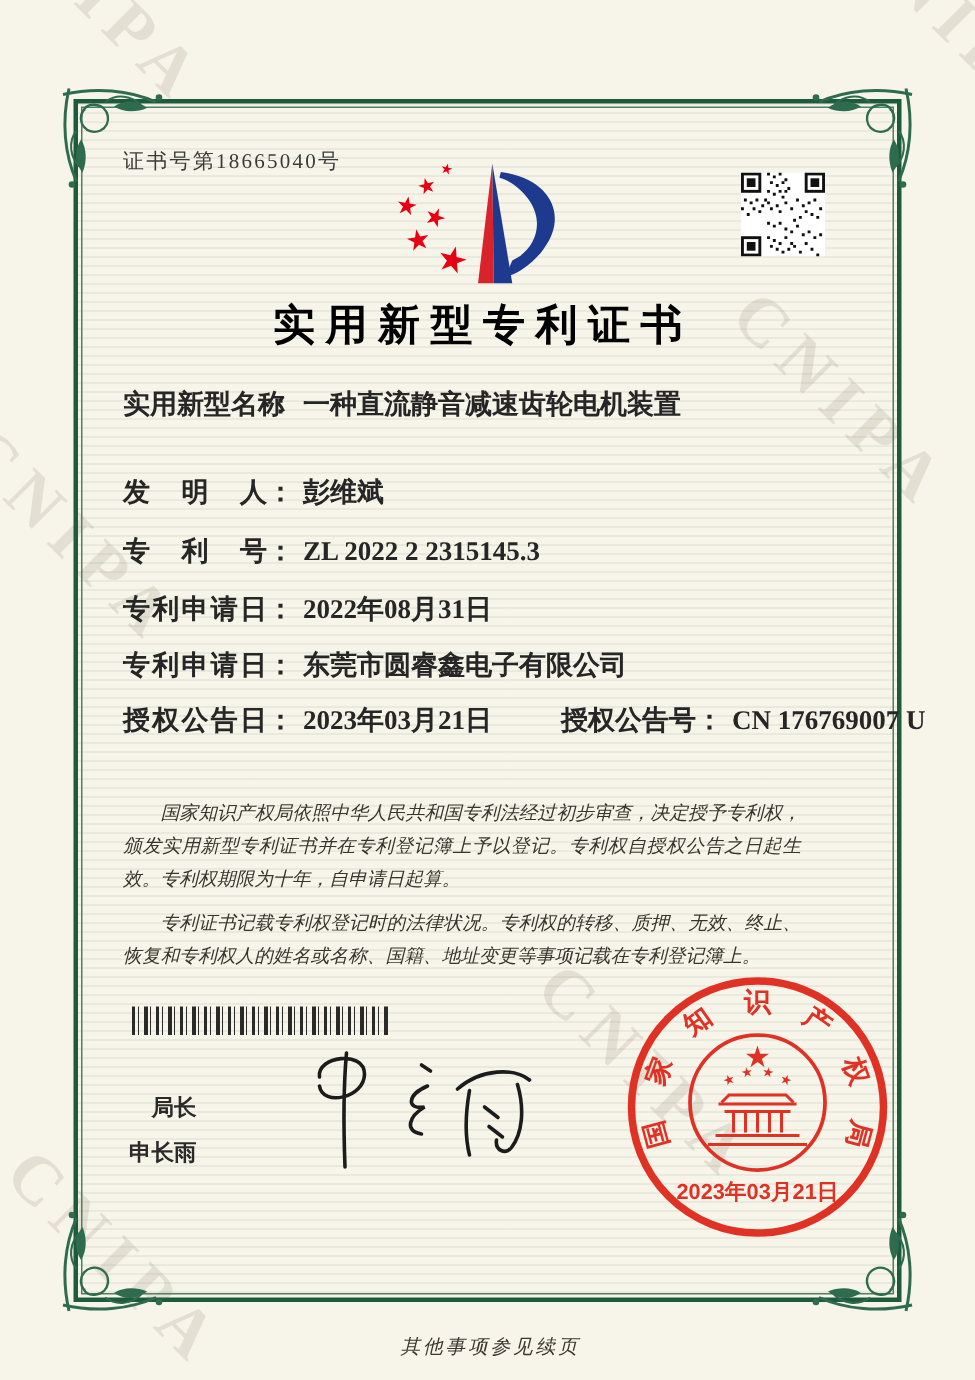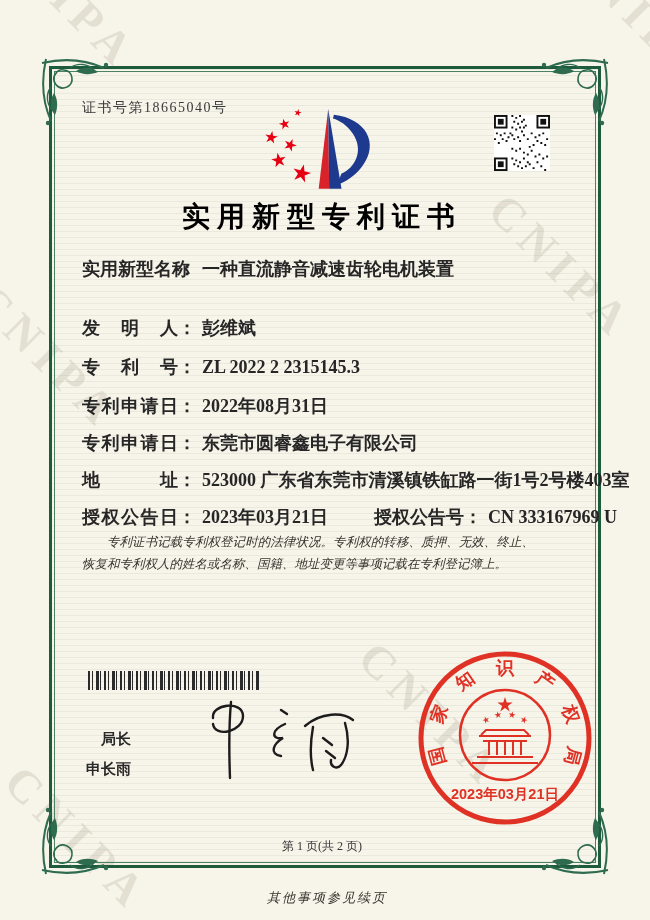--- a/index.html
+++ b/index.html
@@ -191,29 +191,27 @@
     </div>
     <div class="frow m2">
       <span class="flabel">专利号</span><span class="fcolon">：</span><span>ZL 2022 2 2315145.3</span>
     </div>
     <div class="frow m3">
       <span class="flabel">专利申请日</span><span class="fcolon">：</span><span>2022年08月31日</span>
     </div>
     <div class="frow m4">
       <span class="flabel">专利申请日</span><span class="fcolon">：</span><span>东莞市圆睿鑫电子有限公司</span>
     </div>
-    <div class="frow m5">
-      <span class="flabel">地址</span><span class="fcolon">：</span><span>523000 广东省东莞市清溪镇铁缸路一街1号2号楼403室</span>
-    </div>
     <div class="frow">
-      <span class="flabel">授权公告日</span><span class="fcolon">：</span><span>2023年03月21日</span><span class="fgap"></span><span>授权公告号</span><span class="fcolon">：</span><span>CN 333167969 U</span>
+      <span class="flabel">授权公告日</span><span class="fcolon">：</span><span>2023年03月21日</span><span class="fgap"></span><span>授权公告号</span><span class="fcolon">：</span><span>CN 176769007 U</span>
     </div>
   </div>
 
   <div class="paras">
+    <p>国家知识产权局依照中华人民共和国专利法经过初步审查，决定授予专利权，颁发实用新型专利证书并在专利登记簿上予以登记。专利权自授权公告之日起生效。专利权期限为十年，自申请日起算。</p>
     <p>专利证书记载专利权登记时的法律状况。专利权的转移、质押、无效、终止、恢复和专利权人的姓名或名称、国籍、地址变更等事项记载在专利登记簿上。</p>
   </div>
 
   <div class="barcode"></div>
 
   <div class="signer">
     <div>局长</div>
     <div>申长雨</div>
   </div>
 
@@ -259,16 +257,15 @@
         <path d="M-26,1 h52"></path>
         <path d="M-16,6 v14 M-8,6 v14 M0,6 v14 M8,6 v14 M16,6 v14"></path>
         <path d="M-22,6 h44"></path>
         <path d="M-28,22 h56"></path>
         <path d="M-33,28 h66"></path>
       </g>
     </g>
     <text x="89" y="150" text-anchor="middle" font-family="Liberation Sans, DejaVu Sans, sans-serif" font-size="14.5" font-weight="bold" fill="#e02a1e">2023年03月21日</text>
   </svg>
 
-  <div class="pagenum">第 1 页(共 2 页)</div>
   <div class="contnote">其他事项参见续页</div>
 
 </div>
 
 </body></html>

